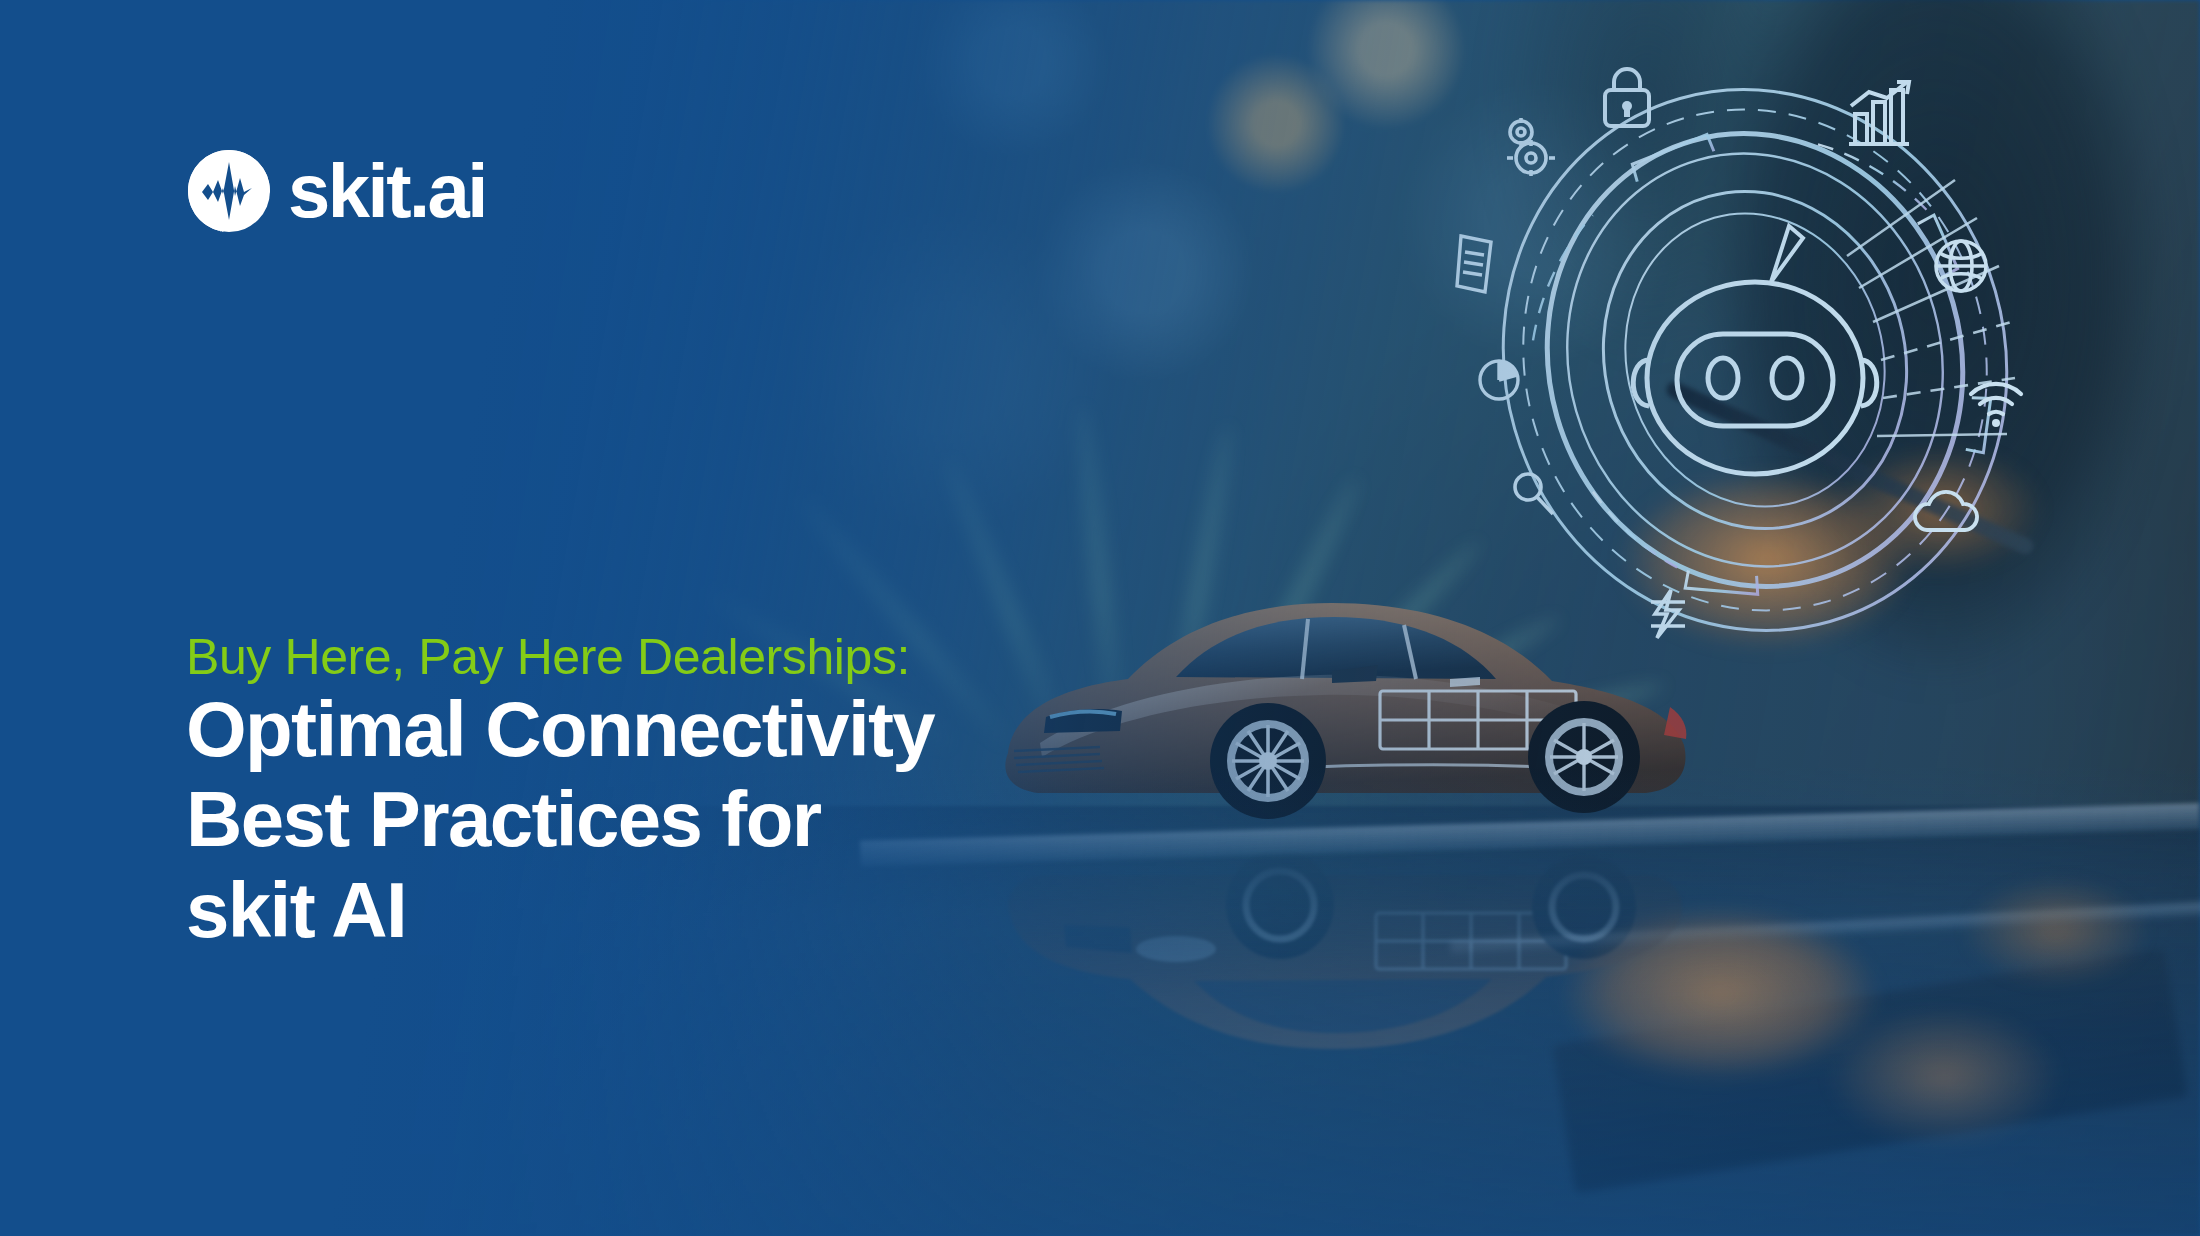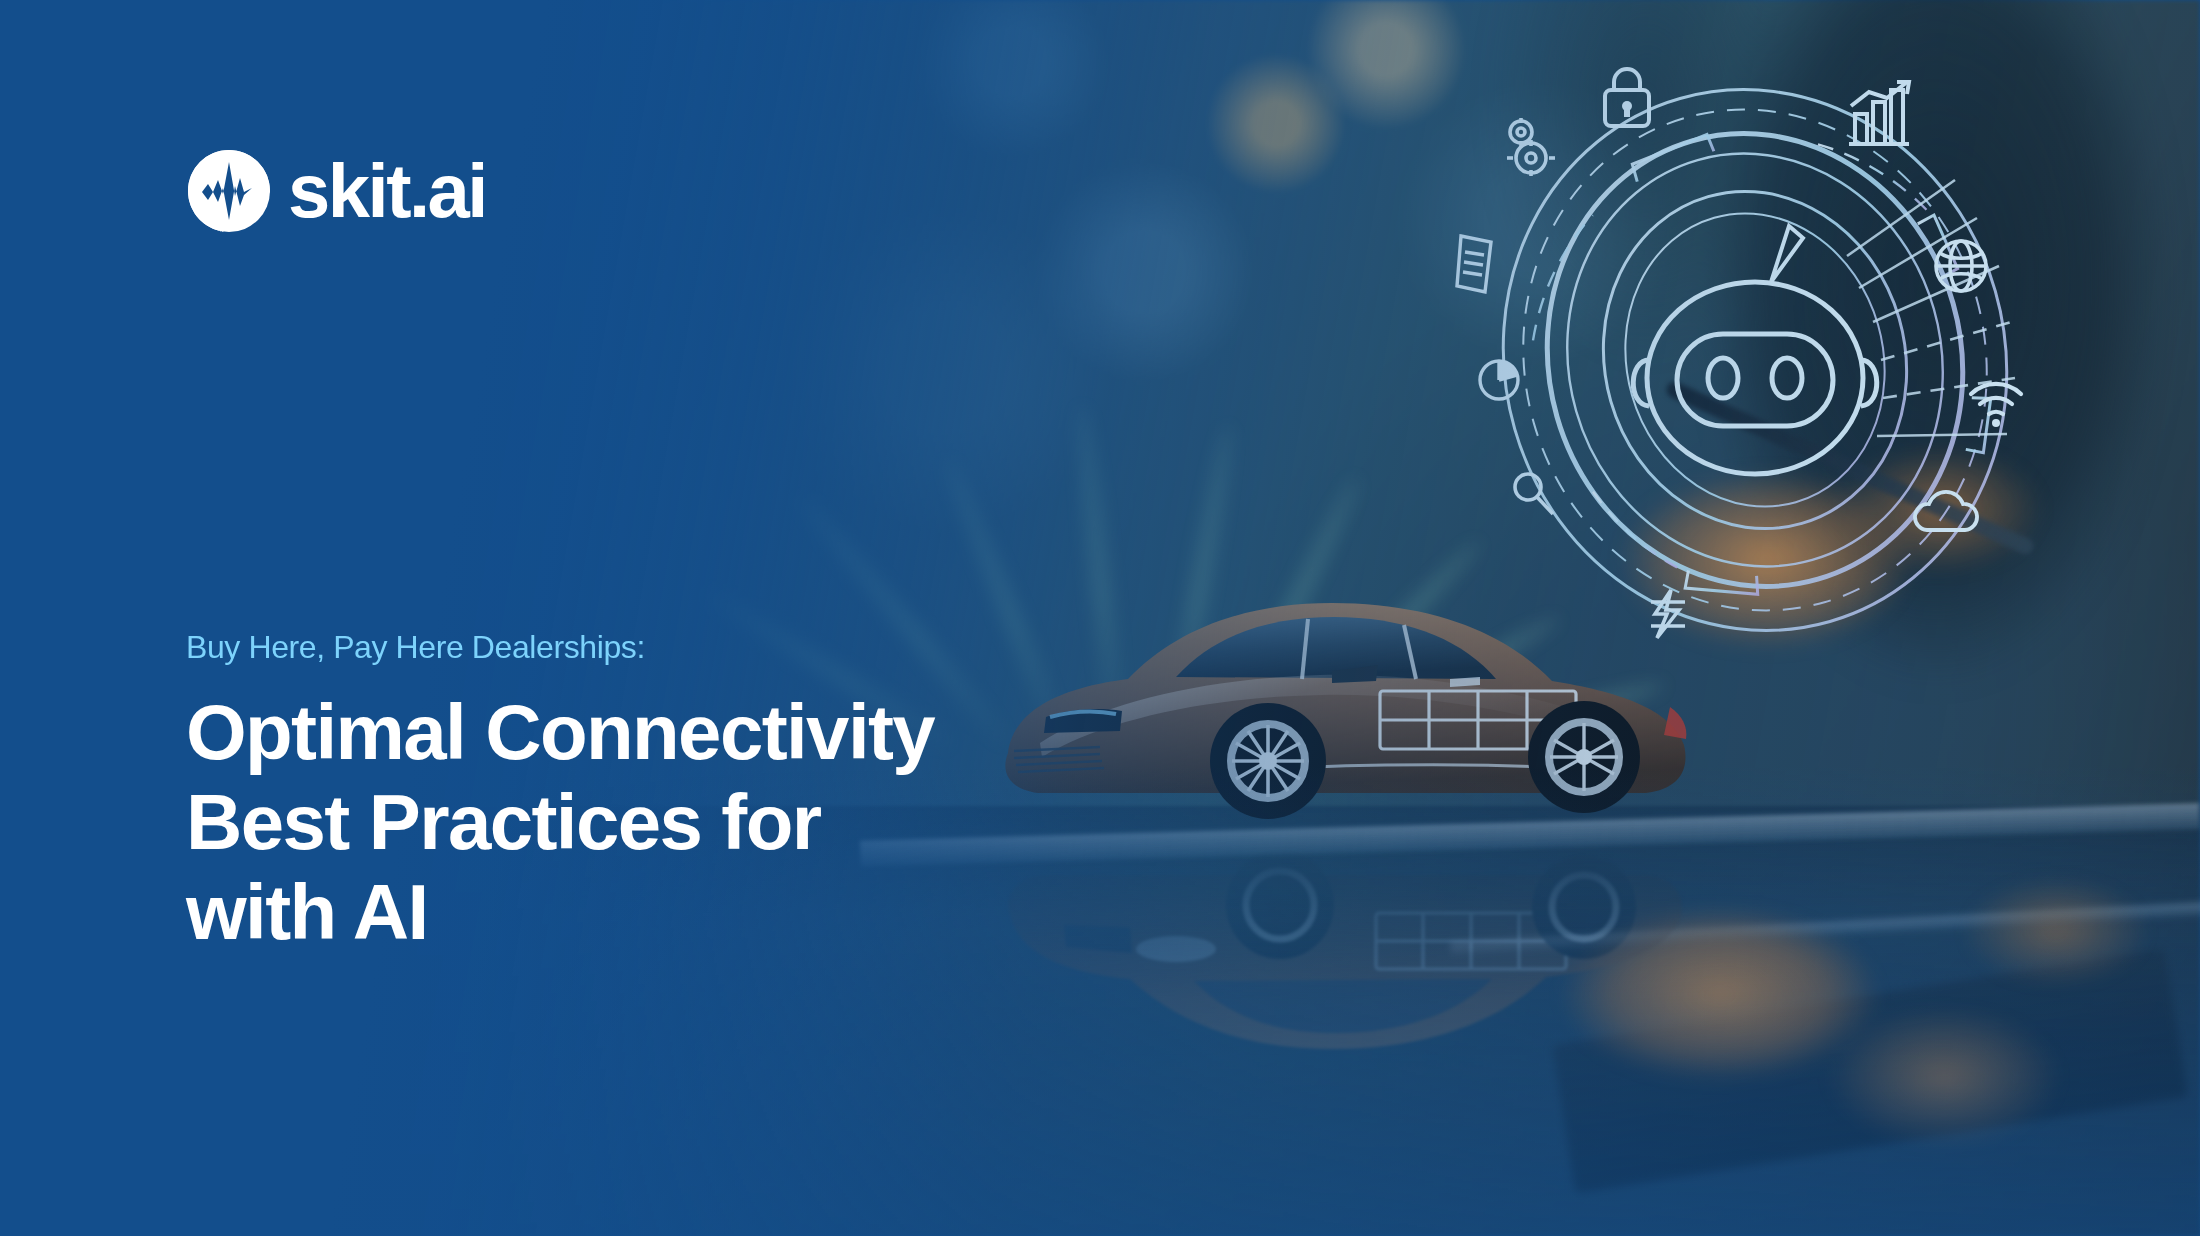--- a/index.html
+++ b/index.html
@@ -131,22 +131,22 @@
 
   .logo { position:absolute; left:186px; top:148px; display:flex; align-items:center; gap:16px; }
   .logo-mark { width:86px; height:86px; flex:0 0 auto; }
   .logo-text {
     color:#ffffff; font-size:76px; font-weight:700; letter-spacing:-2.5px;
     line-height:.9; font-family:"Liberation Sans", sans-serif;
   }
 
   .headline-block { position:absolute; left:186px; top:630px; width:1120px; }
   .eyebrow {
-    color:#7dd3fc; font-size:32px; font-weight:400; letter-spacing:-.4px;
-    line-height:1.08; margin-bottom:22px;
+    color:#84cc16; font-size:50px; font-weight:400; letter-spacing:-.4px;
+    line-height:1.08; 
     font-family:"Liberation Sans", sans-serif;
   }
   .headline {
     color:#ffffff; font-size:78px; font-weight:700; letter-spacing:-1.6px;
     line-height:1.16; font-family:"Liberation Sans", sans-serif;
   }
   .headline span { display:block; }
 </style>
 </head>
 <body>
@@ -433,18 +433,18 @@
         </svg>
       </span>
       <span class="logo-text">skit.ai</span>
     </div>
 
     <div class="headline-block">
       <div class="eyebrow">Buy Here, Pay Here Dealerships:</div>
       <div class="headline">
         <span>Optimal Connectivity</span>
         <span>Best Practices for</span>
-        <span>with AI</span>
+        <span>skit AI</span>
       </div>
     </div>
 
   </div>
 </div>
 
 </body></html>

